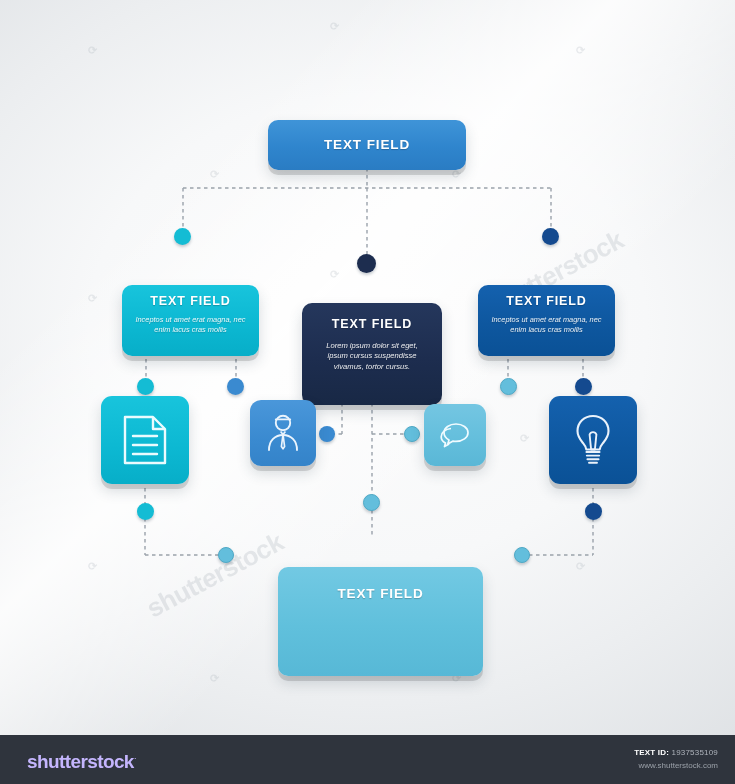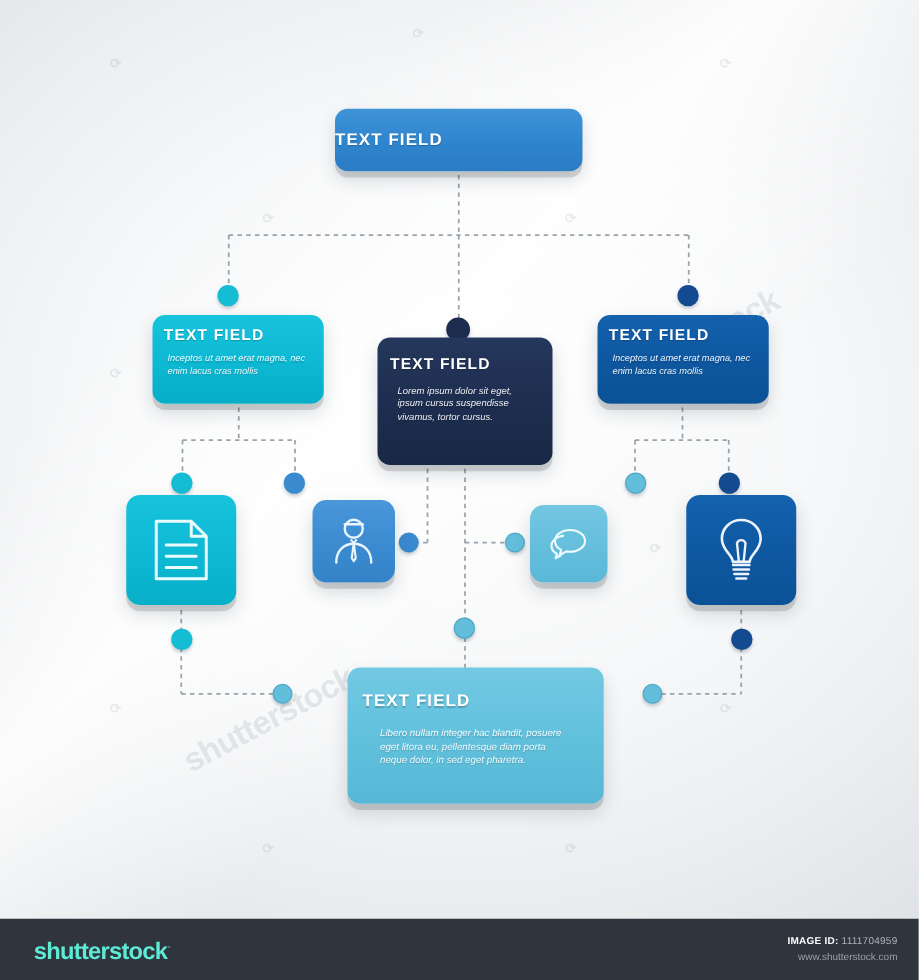--- a/index.html
+++ b/index.html
@@ -19,22 +19,23 @@
     content:"";position:absolute;left:-10%;top:-10%;width:120%;height:120%;
     background:linear-gradient(135deg, rgba(255,255,255,0) 28%, rgba(255,255,255,.85) 42%, rgba(255,255,255,0) 58%);
     pointer-events:none;
   }
   .canvas{position:absolute;left:0;top:0;width:735px;height:735px;}
   svg.lines{position:absolute;left:0;top:0;width:735px;height:735px;}
 
   
   .card{
     position:absolute;border-radius:10px;box-sizing:border-box;
-    color:#fff;text-align:left;
+    color:#fff;text-align:center;
     box-shadow:0 5px 0 rgba(0,0,0,.13), 0 7px 14px rgba(40,60,80,.18);
+    margin-top:33px;
   }
   .card .title{
     font-weight:bold;letter-spacing:.9px;
     text-shadow:0 1px 1px rgba(0,0,0,.22);
   }
   .card .body{
     font-style:italic;line-height:1.35;
     color:rgba(255,255,255,.92);
     text-shadow:0 1px 1px rgba(0,0,0,.18);
   }
@@ -93,21 +94,21 @@
   .dot{position:absolute;border-radius:50%;box-sizing:border-box;
        box-shadow:0 2px 3px rgba(30,50,70,.25);}
 
   
   #footer{
     position:absolute;left:0;top:735px;width:735px;height:49px;
     background:#2f343d;
   }
   #logo{
     position:absolute;left:27px;top:16px;
-    color:#5eead4;font-size:19px;font-weight:bold;letter-spacing:-.6px;
+    color:#c4b5fd;font-size:19px;font-weight:bold;letter-spacing:-.6px;
   }
   #logo .reg{font-size:9px;vertical-align:super;font-weight:normal;}
   #imgid{
     position:absolute;right:17px;top:13px;text-align:right;
     font-size:8px;color:#aeb3bb;letter-spacing:.2px;
   }
   #imgid .k{color:#fff;font-weight:bold;}
   #site{
     position:absolute;right:17px;top:26px;text-align:left;
     font-size:8px;color:#9aa0a8;
@@ -218,21 +219,20 @@
     <div class="body">Lorem ipsum dolor sit eget, ipsum cursus suspendisse vivamus, tortor cursus.</div>
   </div>
 
   <div class="card" id="right-card">
     <div class="title">TEXT FIELD</div>
     <div class="body">Inceptos ut amet erat magna, nec enim lacus cras mollis</div>
   </div>
 
   <div class="card" id="bottom-card">
     <div class="title">TEXT FIELD</div>
-    <div class="body">Libero nullam integer hac blandit, posuere eget litora eu, pellentesque diam porta neque dolor, in sed eget pharetra.</div>
   </div>
 
   <div class="tile" id="tile-doc">
     <svg width="46" height="52" viewBox="0 0 46 52">
       <path d="M3 3 h28 l12 12 v34 a0 0 0 0 1 0 0 H3 Z" fill="none" stroke="#eafbfe" stroke-width="2.4" stroke-linejoin="round"></path>
       <path d="M31 3 v12 h12" fill="none" stroke="#eafbfe" stroke-width="2.4" stroke-linejoin="round"></path>
       <path d="M11 22 h24 M11 31 h24 M11 40 h24" fill="none" stroke="#eafbfe" stroke-width="2.4" stroke-linecap="round"></path>
     </svg>
   </div>
 
@@ -259,18 +259,18 @@
       <path d="M16.6 21.5 a3.6 3.6 0 0 1 6.8 0 l-1.5 15 h-3.8 Z" fill="none" stroke="#eaf2fb" stroke-width="1.9" stroke-linejoin="round"></path>
       <path d="M13.4 39 h13.2 M13.8 42.6 h12.4 M14.4 46.2 h11.2 M16 49.8 h8" fill="none" stroke="#eaf2fb" stroke-width="1.9" stroke-linecap="round"></path>
     </svg>
   </div>
 
   <div id="footer">
     <div id="logo">
       <span>shutterstock</span><span class="reg">·</span>
     </div>
     <div id="imgid">
-      <span class="k">IMAGE ID:</span>
-      <span>1111704959</span>
+      <span class="k">TEXT ID:</span>
+      <span>1937535109</span>
     </div>
     <div id="site">www.shutterstock.com</div>
   </div>
 </div>
 
 </body></html>

